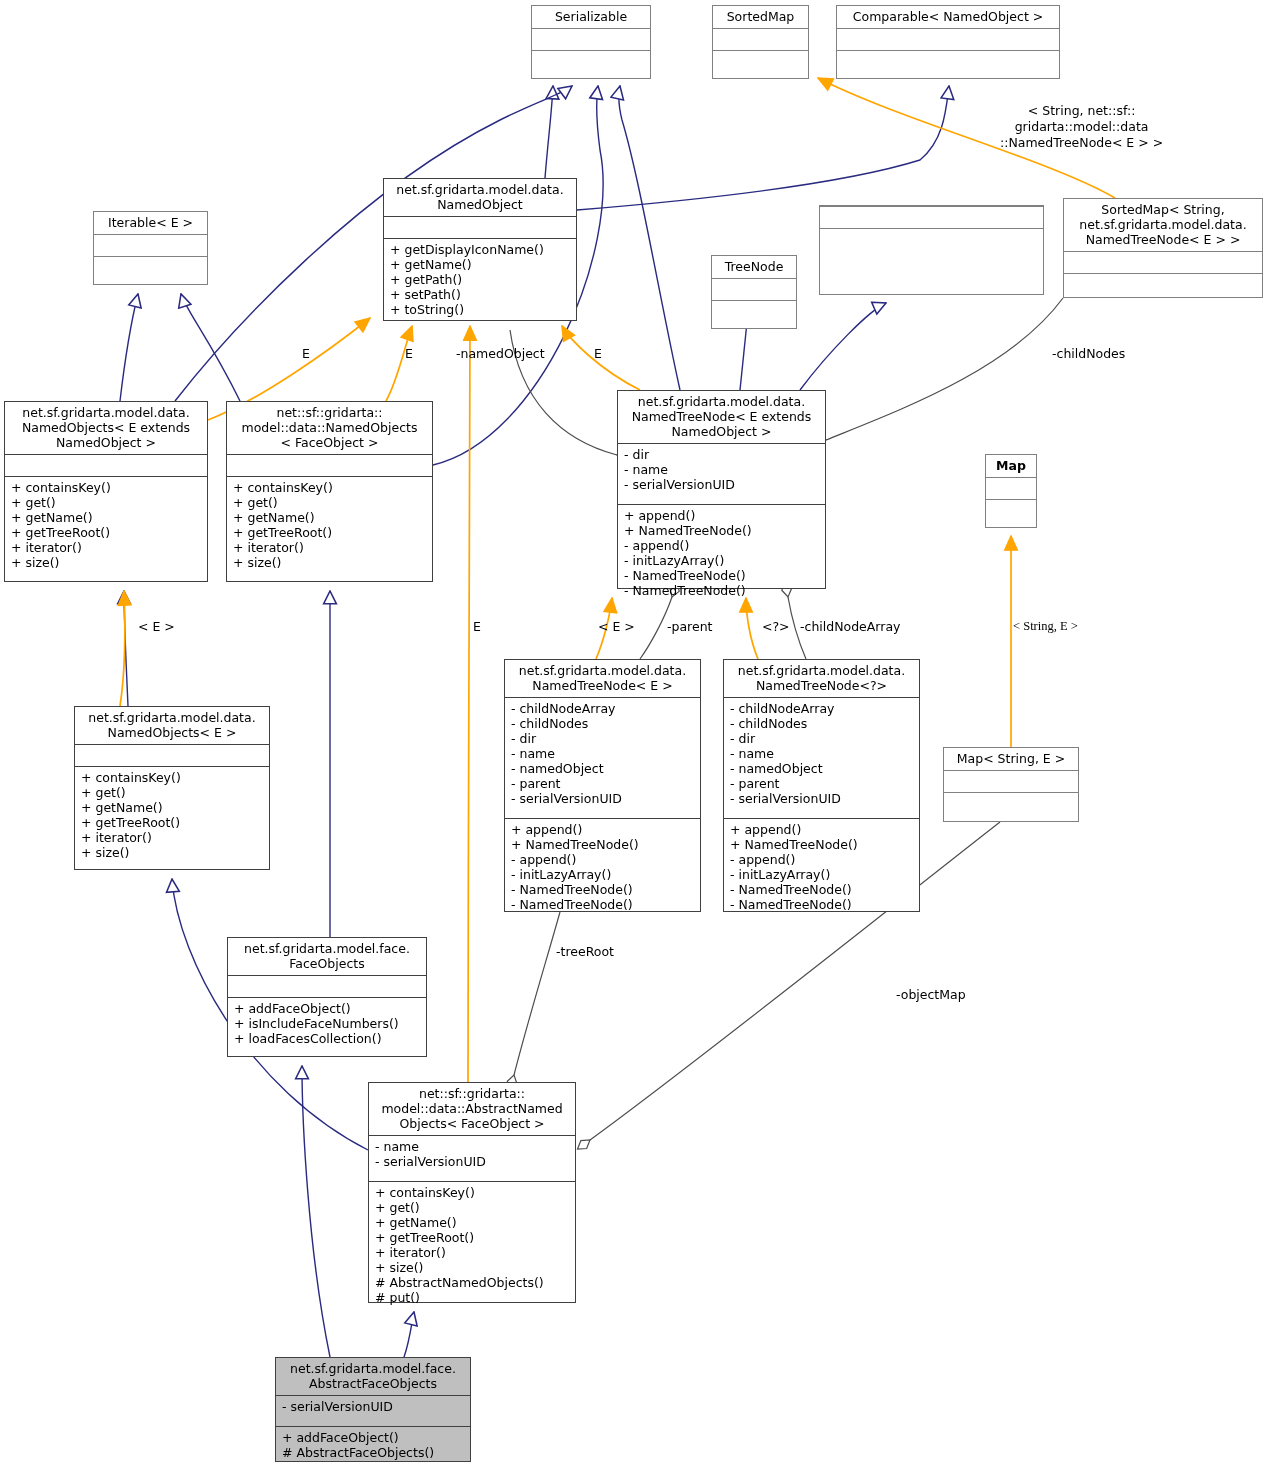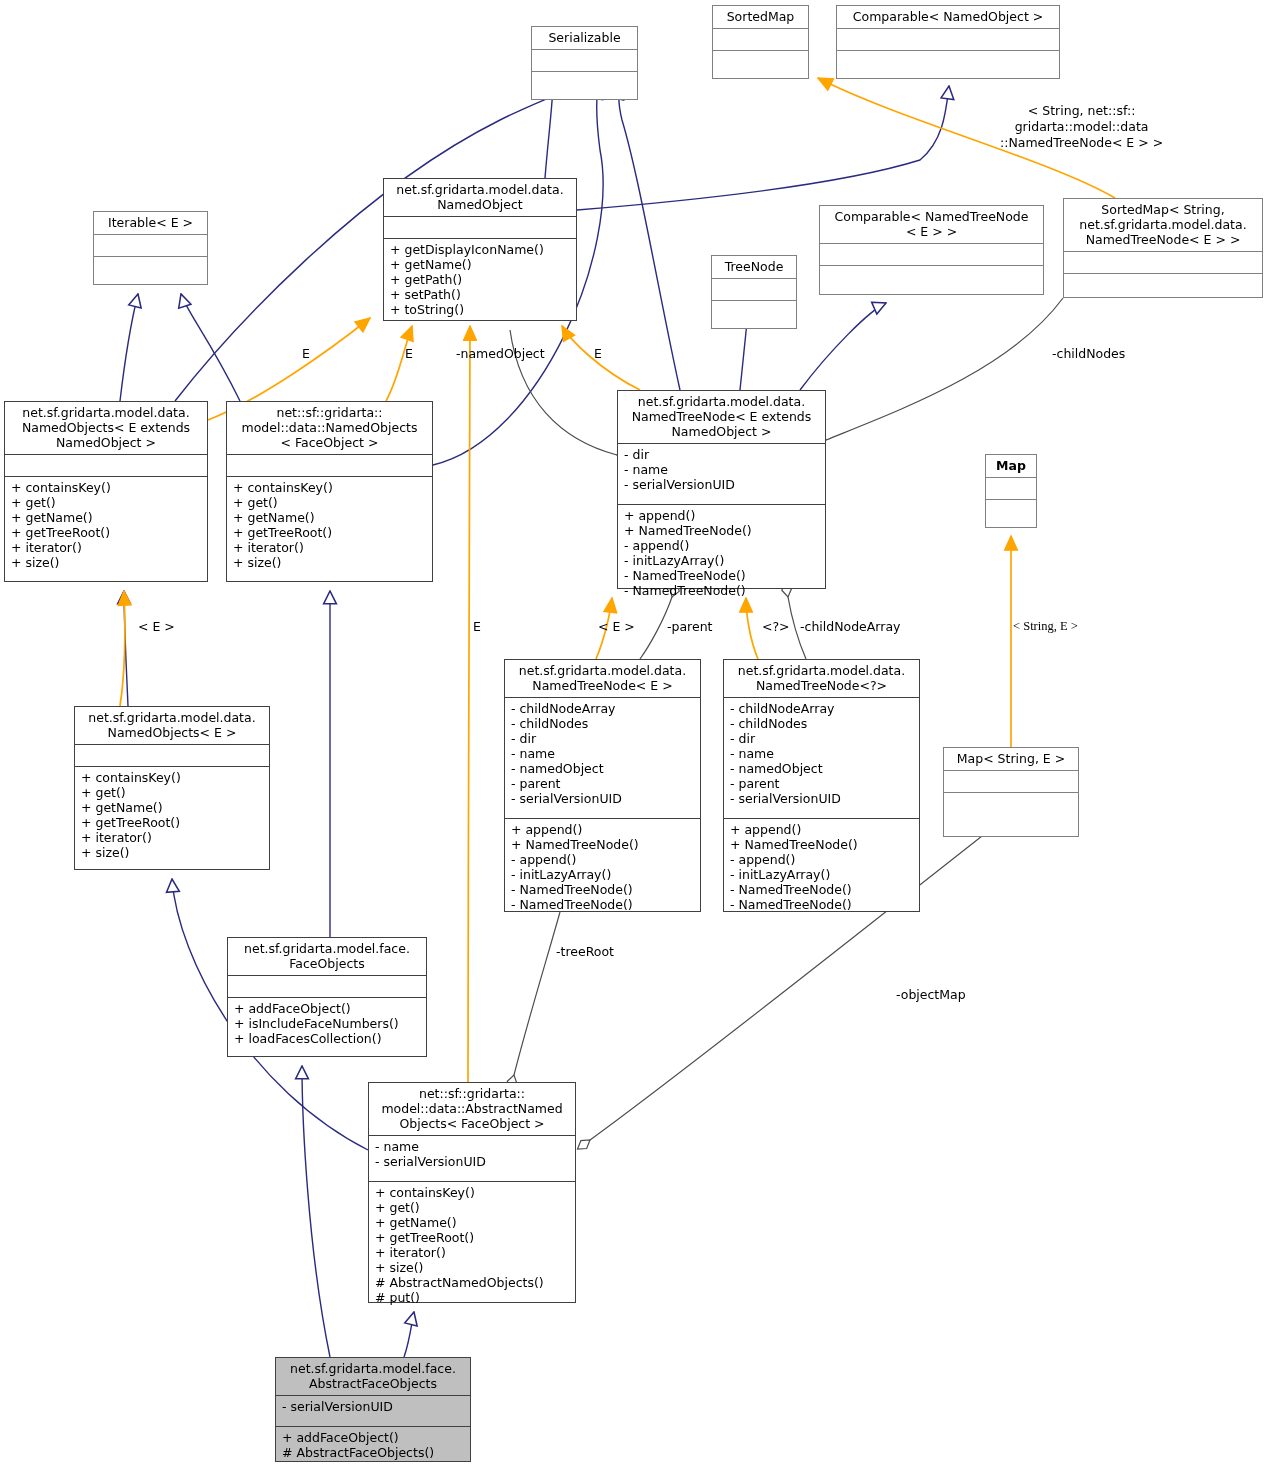--- a/index.html
+++ b/index.html
@@ -97,21 +97,21 @@
     <path d="M672,597 C664,620 650,645 640,659" fill="none" stroke="#4d4d4d" stroke-width="1.2" marker-start="url(#diamond)"></path>
 
     <path d="M788,597 C792,620 800,645 806,659" fill="none" stroke="#4d4d4d" stroke-width="1.2" marker-start="url(#diamond)"></path>
 
     <path d="M514,1075 C528,1020 548,955 560,912" fill="none" stroke="#4d4d4d" stroke-width="1.2" marker-start="url(#diamond)"></path>
 
     <path d="M590,1140 C700,1060 900,900 1000,822" fill="none" stroke="#4d4d4d" stroke-width="1.2" marker-start="url(#diamond)"></path>
   </svg>
 
   <div id="nodes-layer">
-      <div class="node" style="left: 531px; top: 5px; width: 107px; height: 74px; margin-top: 21px;">
+      <div class="node" style="left: 531px; top: 5px; width: 120px; height: 74px;">
         <div class="title sec">
           <div class="row">Serializable</div>
         </div>
         <div class="attrs sec empty"></div>
         <div class="ops sec empty"></div>
       </div>
       <div class="node" style="left: 712px; top: 5px; width: 97px; height: 74px;">
         <div class="title sec">
           <div class="row">SortedMap</div>
         </div>
@@ -147,24 +147,20 @@
         <div class="ops sec empty"></div>
       </div>
       <div class="node" style="left: 711px; top: 211px; width: 86px; height: 74px; margin-top: 44px;">
         <div class="title sec">
           <div class="row">TreeNode</div>
         </div>
         <div class="attrs sec empty"></div>
         <div class="ops sec empty"></div>
       </div>
       <div class="node" style="left: 819px; top: 205px; width: 225px; height: 90px;">
-        <div class="title sec">
-          <div class="row">Comparable&lt; NamedTreeNode</div>
-          <div class="row">&lt; E &gt; &gt;</div>
-        </div>
         <div class="attrs sec empty"></div>
         <div class="ops sec empty"></div>
       </div>
       <div class="node" style="left: 1063px; top: 198px; width: 200px; height: 100px;">
         <div class="title sec">
           <div class="row">SortedMap&lt; String,</div>
           <div class="row">net.sf.gridarta.model.data.</div>
           <div class="row">NamedTreeNode&lt; E &gt; &gt;</div>
         </div>
         <div class="attrs sec empty"></div>
@@ -283,21 +279,21 @@
         </div>
         <div class="ops sec">
           <div class="row">+ append()</div>
           <div class="row">+ NamedTreeNode()</div>
           <div class="row">- append()</div>
           <div class="row">- initLazyArray()</div>
           <div class="row">- NamedTreeNode()</div>
           <div class="row">- NamedTreeNode()</div>
         </div>
       </div>
-      <div class="node" style="left: 943px; top: 747px; width: 136px; height: 90px;">
+      <div class="node" style="left: 943px; top: 747px; width: 136px; height: 75px;">
         <div class="title sec">
           <div class="row">Map&lt; String, E &gt;</div>
         </div>
         <div class="attrs sec empty"></div>
         <div class="ops sec empty"></div>
       </div>
       <div class="node thick" style="left: 227px; top: 937px; width: 200px; height: 120px;">
         <div class="title sec">
           <div class="row">net.sf.gridarta.model.face.</div>
           <div class="row">FaceObjects</div>

